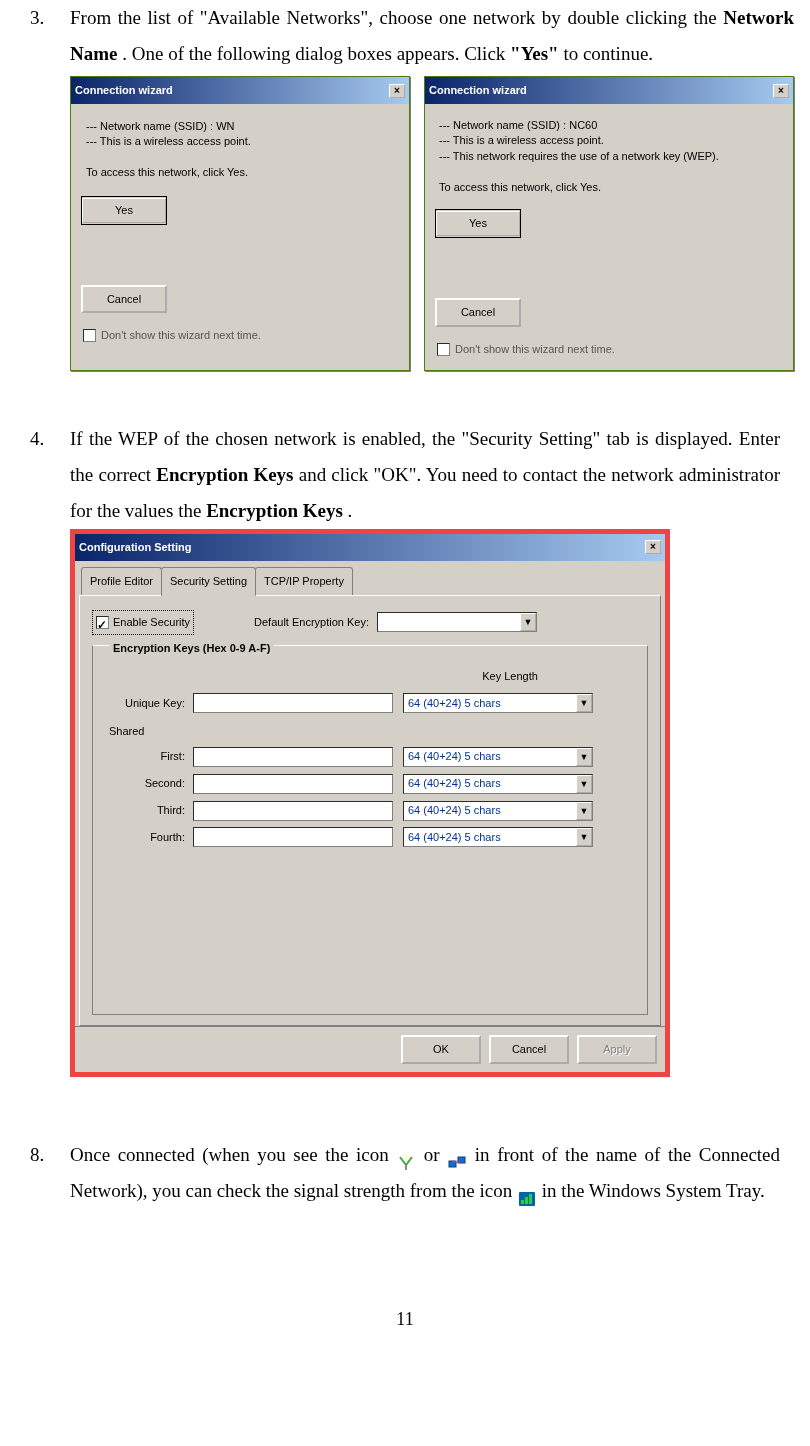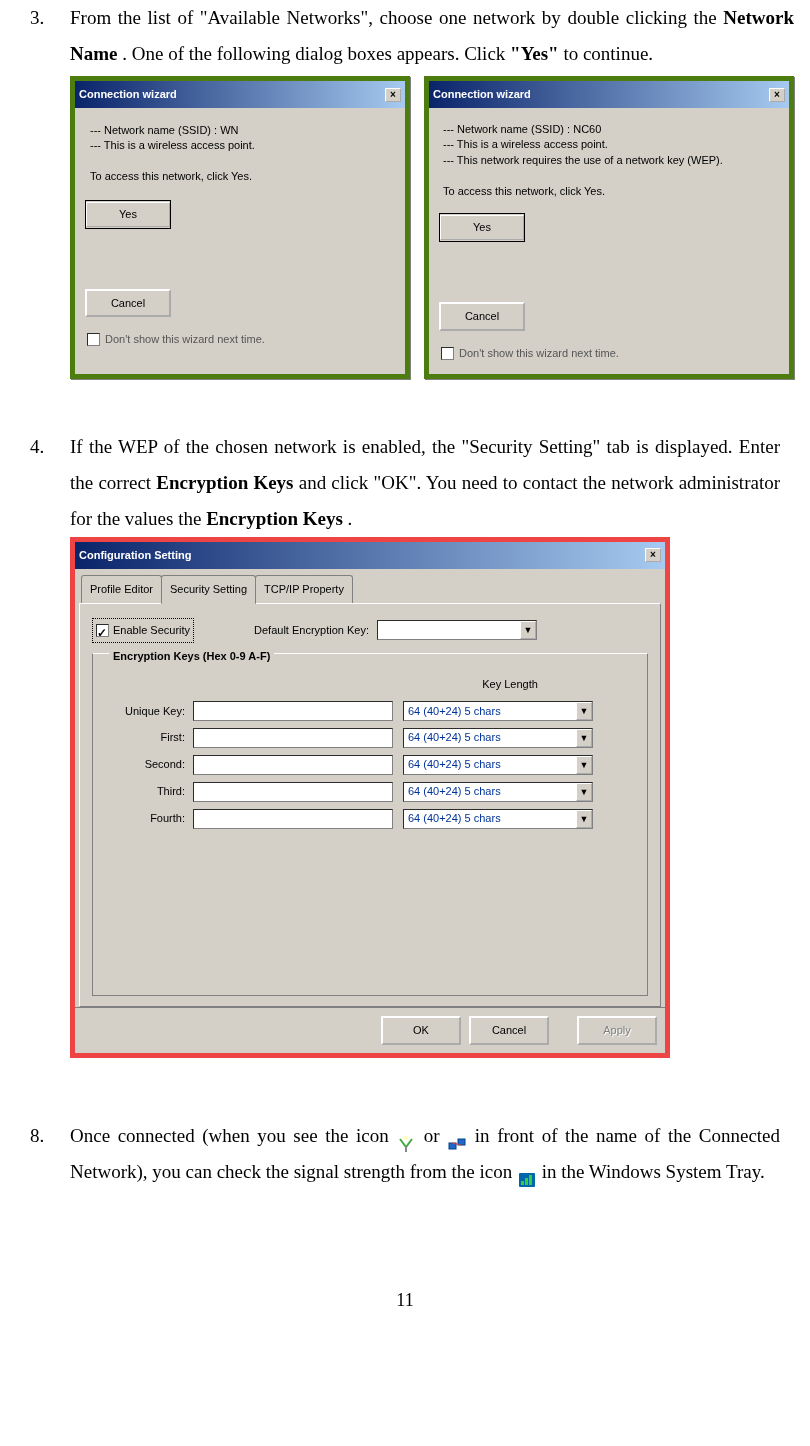--- a/index.html
+++ b/index.html
@@ -34,21 +34,21 @@
     gap: 14px;
     margin: 4px 0 30px 0;
   }
   .win-font {
     font-family: Tahoma, Geneva, sans-serif;
     font-size: 11px;
     color: #000;
   }
   .dialog {
     background: #d4d0c8;
-    border: 5px solid #4d7c0f;
+    border: 1px solid #4d7c0f;
     box-shadow: 1px 1px 0 #808080;
   }
   .titlebar {
     background: linear-gradient(to right, #0a246a, #a6caf0);
     color: #fff;
     font-weight: bold;
     padding: 3px 4px;
     display: flex;
     align-items: center;
   }
@@ -230,21 +230,21 @@
   }
   .key-dd .dd-text { color: #003399; }
   .btn-bar {
     border-top: 1px solid #808080;
     padding: 8px 8px;
     display: flex;
     justify-content: flex-end;
     gap: 8px;
   }
   .btn-bar .win-btn { width: 80px; }
-  .disabled { color: #808080; text-shadow: 1px 1px 0 #fff; margin-left: 20px; }
+  .disabled { color: #808080; text-shadow: 1px 1px 0 #fff; }
 
   .inline-icon {
     display: inline-block;
     width: 20px;
     height: 18px;
     vertical-align: middle;
   }
   .page-num {
     text-align: center;
     padding-top: 80px;
@@ -366,20 +366,21 @@
 
               <div class="key-row">
                 <div class="key-label">Unique Key:</div>
                 <div class="key-input"></div>
                 <div class="dropdown key-dd">
                   <span class="dd-text">64 (40+24) 5 chars</span>
                   <div class="dd-arrow">▼</div>
                 </div>
               </div>
 
+              <div style="padding:2px 0 4px 6px">Shared</div>
 
               <div class="key-row">
                 <div class="key-label">First:</div>
                 <div class="key-input"></div>
                 <div class="dropdown key-dd">
                   <span class="dd-text">64 (40+24) 5 chars</span>
                   <div class="dd-arrow">▼</div>
                 </div>
               </div>
 

